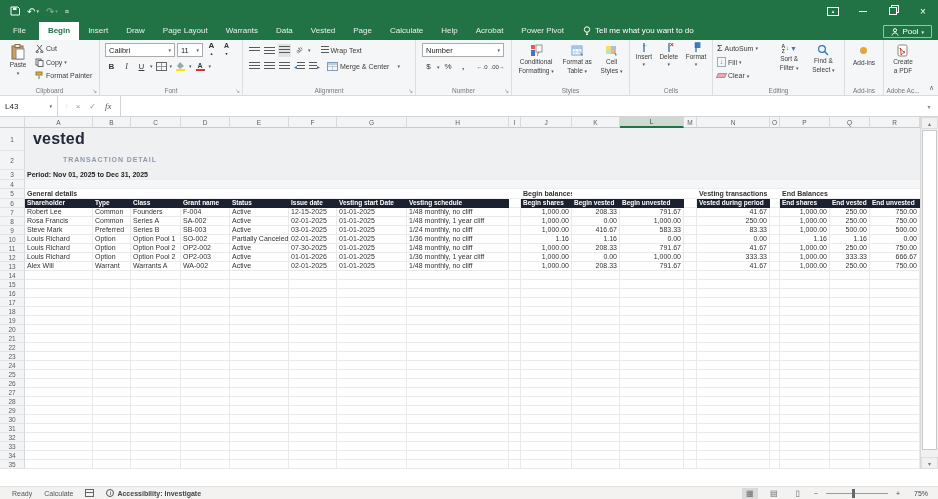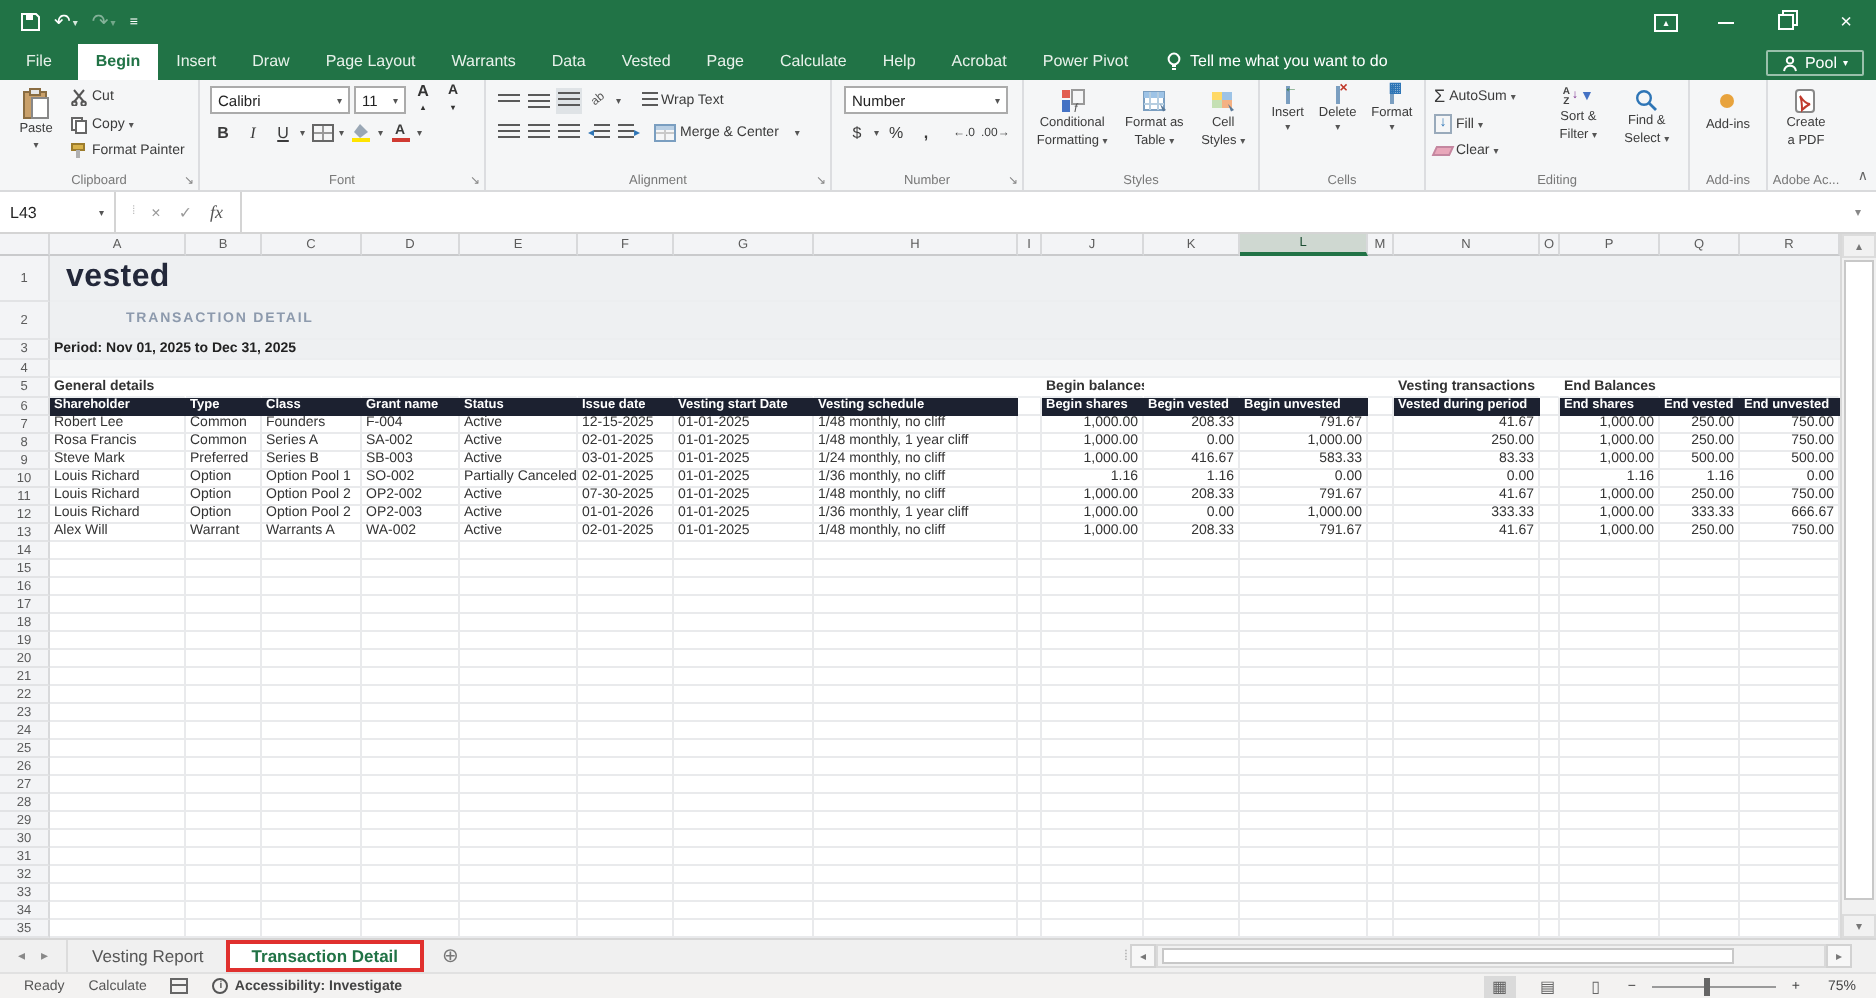--- a/index.html
+++ b/index.html
@@ -1198,39 +1198,20 @@
           <div class="c" style="width: 50px;"></div>
         </div>
       </div>
     <div class="vscroll">
       <span class="arr" style="top:0;">▴</span>
       <span class="vthumb"></span>
       <span class="arr" style="bottom:0;">▾</span>
     </div>
   </div>
 
-  <div class="sheetrow">
-    <div class="tnav">
-      <span>◂</span>
-      <span>▸</span>
-    </div>
-    <div id="sheet-tabs" style="display:flex;align-items:stretch;">
-        <div class="stab">Vesting Report</div>
-        <div class="stab active">Transaction Detail<span class="redbox"></span></div>
-      </div>
-    <div class="addsheet">⊕</div>
-    <div class="hscroll">
-      <span class="hgrip">⁞</span>
-      <span class="hsbtn">◂</span>
-      <span class="htrack">
-          <span class="hthumb"></span>
-        </span>
-      <span class="hsbtn">▸</span>
-    </div>
-  </div>
 
   <div class="statusbar">
     <span class="sseg">Ready</span>
     <span class="sseg">Calculate</span>
     <span class="sseg macroicon"></span>
     <span class="sseg acc">
       <span class="accicon">i</span>
       <span>Accessibility: Investigate</span>
     </span>
     <div class="sright">

